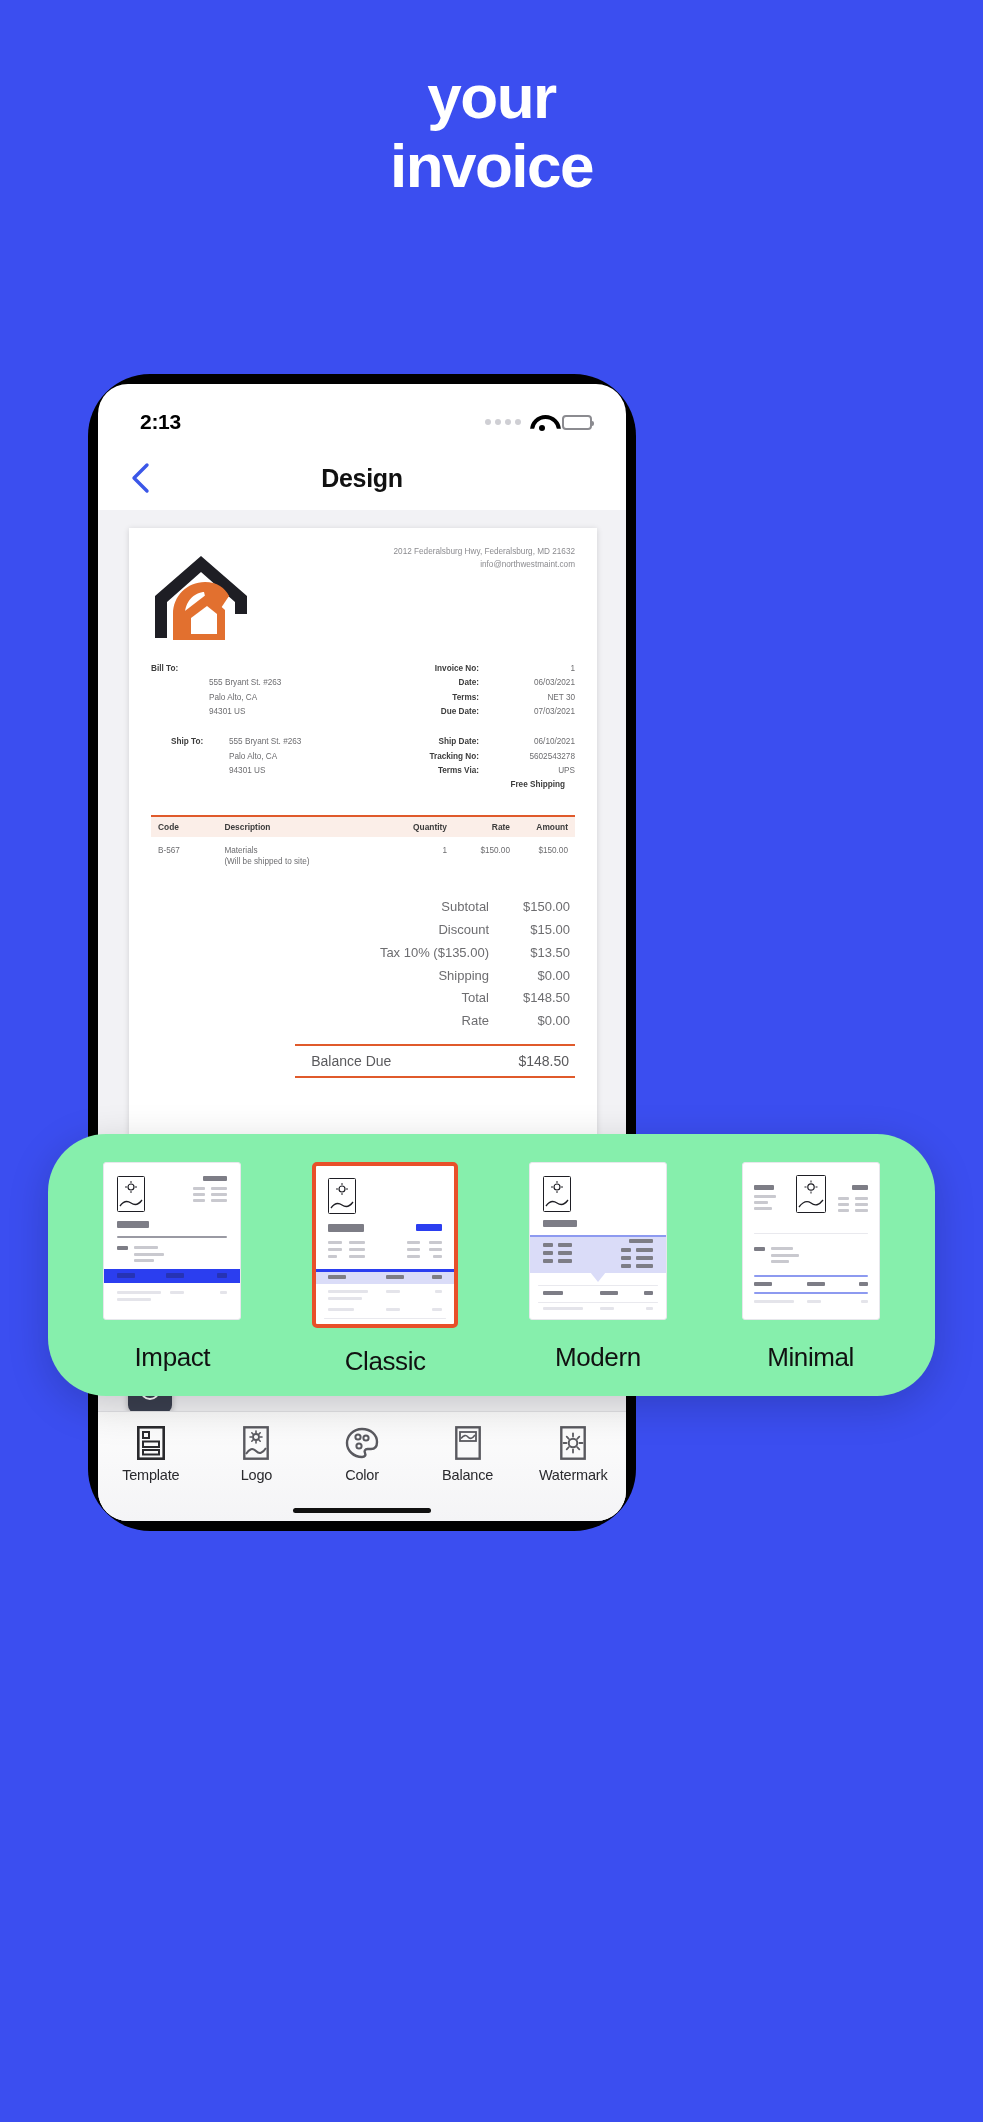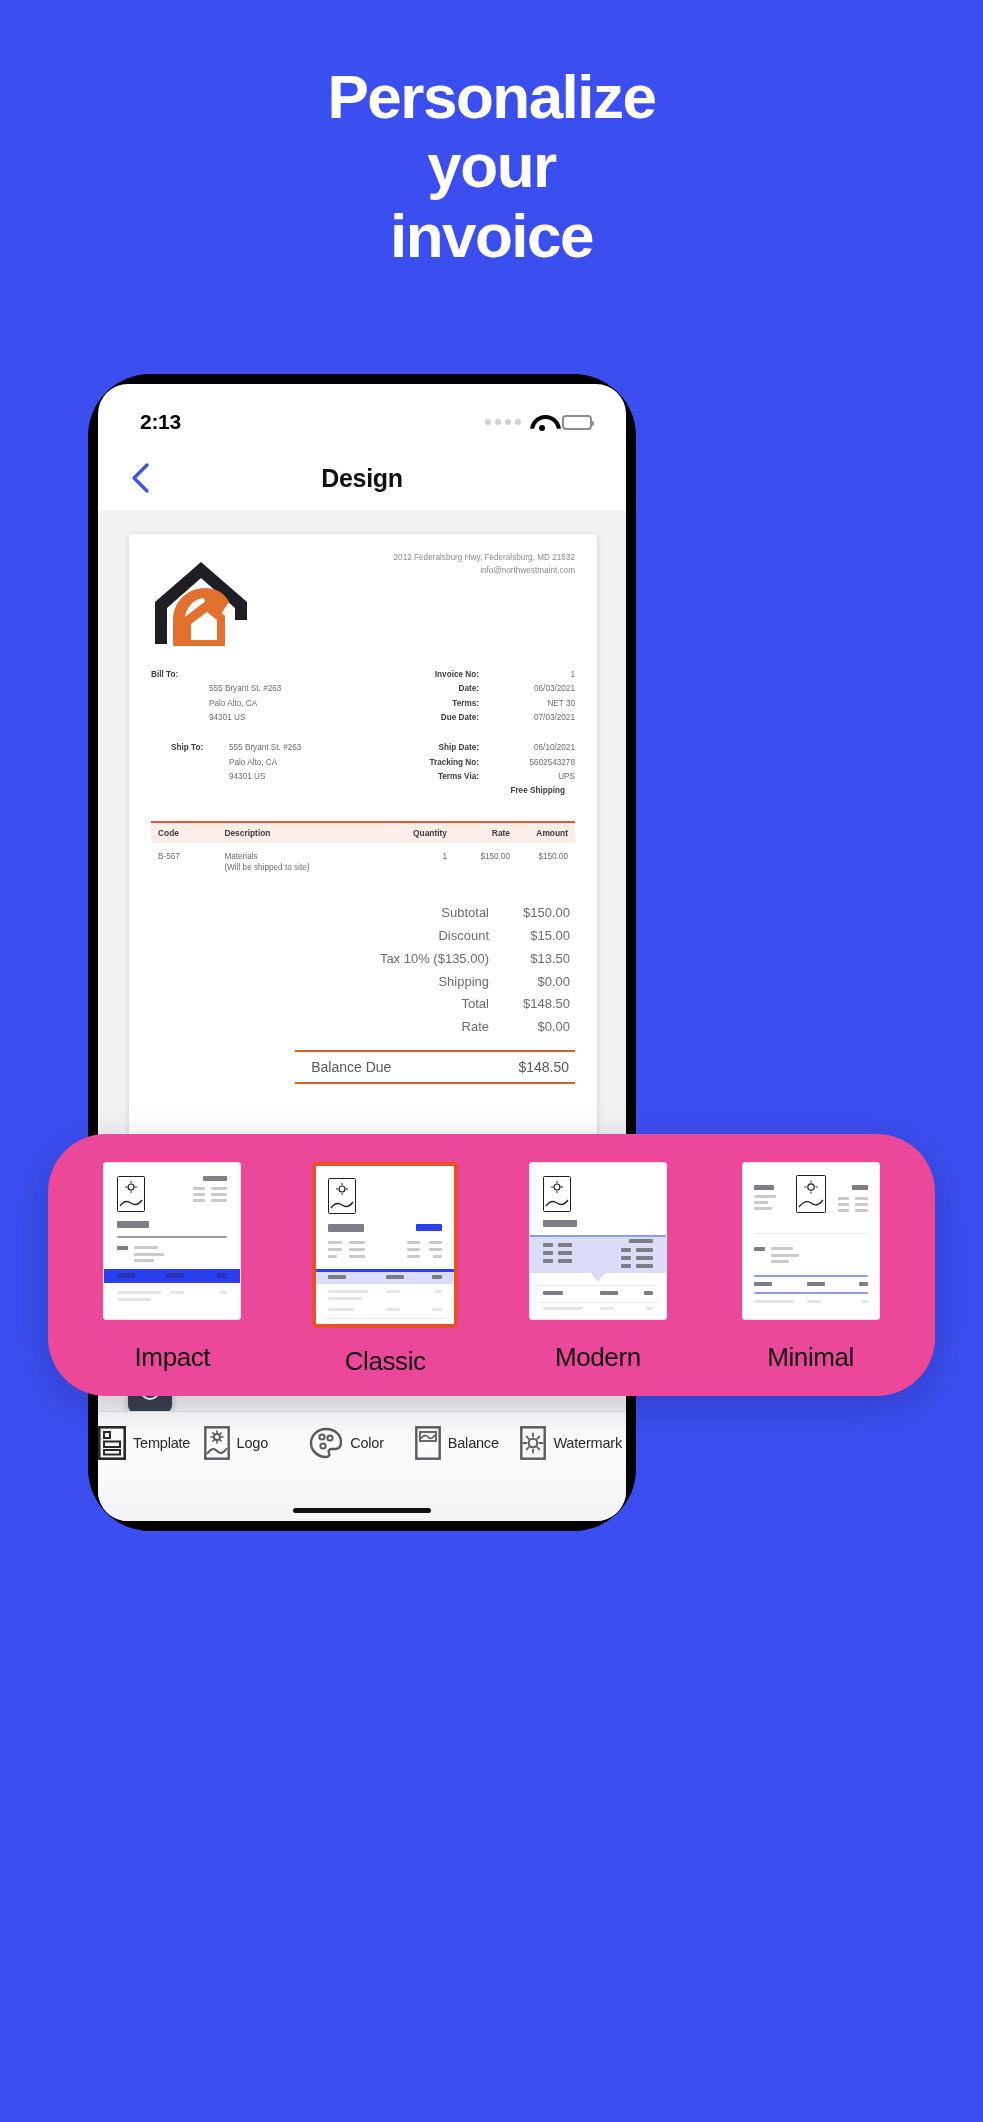--- a/index.html
+++ b/index.html
@@ -96,21 +96,21 @@
 
   
   .doc-area {
     position: absolute;
     top: 126px; left: 0; right: 0; bottom: 110px;
     background: #f2f2f5;
     overflow: hidden;
   }
   .invoice-card {
     position: absolute;
-    left: 31px; top: 24px;
+    left: 31px; top: 18px;
     width: 468px; height: 800px;
     background: #fff;
     box-shadow: 0 1px 6px rgba(0,0,0,.14);
   }
   .inv-inner { padding: 18px 22px 0 22px; position: relative; height: 100%; }
 
   .inv-addr {
     position: absolute; right: 22px; top: 18px;
     text-align: right;
     font-size: 8.2px; color: #8b8b8f; line-height: 1.55;
@@ -191,37 +191,37 @@
   
   .tabbar {
     position: absolute; left: 0; right: 0; bottom: 0;
     height: 110px;
     background: linear-gradient(#fdfdfd, #f4f4f6);
     border-top: 1px solid #e2e2e6;
     display: flex; align-items: flex-start;
     padding-top: 14px;
   }
   .tab {
-    flex: 1; display: flex; flex-direction: row;
+    flex: 1; display: flex; flex-direction: column;
     align-items: center; gap: 7px; cursor: pointer;
   }
   .tab-label { font-size: 14.5px; color: #2a2a2e; letter-spacing: -.2px; }
   .tab-icon { height: 34px; display: flex; align-items: center; justify-content: center; }
   .home-ind {
     position: absolute; bottom: 8px; left: 50%;
     transform: translateX(-50%);
     width: 138px; height: 5px; background: #111; border-radius: 3px;
   }
 
   
   .picker {
     position: absolute;
     left: 48px; top: 1134px;
     width: 887px; height: 262px;
-    background: #ec4899;
+    background: #86efac;
     border-radius: 58px;
     box-shadow: 0 10px 40px rgba(0,0,0,.18);
     display: flex; align-items: flex-start;
     padding: 28px 18px 0 18px;
     z-index: 10;
   }
   .pk-item {
     flex: 1; display: flex; flex-direction: column;
     align-items: center; cursor: pointer;
   }
@@ -253,21 +253,20 @@
   .m.bline { background: #8d9af0; height: 1.5px; }
   .photo {
     position: absolute; border: 1.6px solid #1e1e24;
     border-radius: 1.5px; background: #fff;
   }
 </style>
 </head>
 <body>
 
 <div class="headline">
-  <span class="ln">Personalize</span>
   <span class="ln">your</span>
   <span class="ln">invoice</span>
 </div>
 
 <div class="phone">
   <div class="phone-screen">
 
     <div class="statusbar">
       <div class="status-time">2:13</div>
       <div class="status-right">

